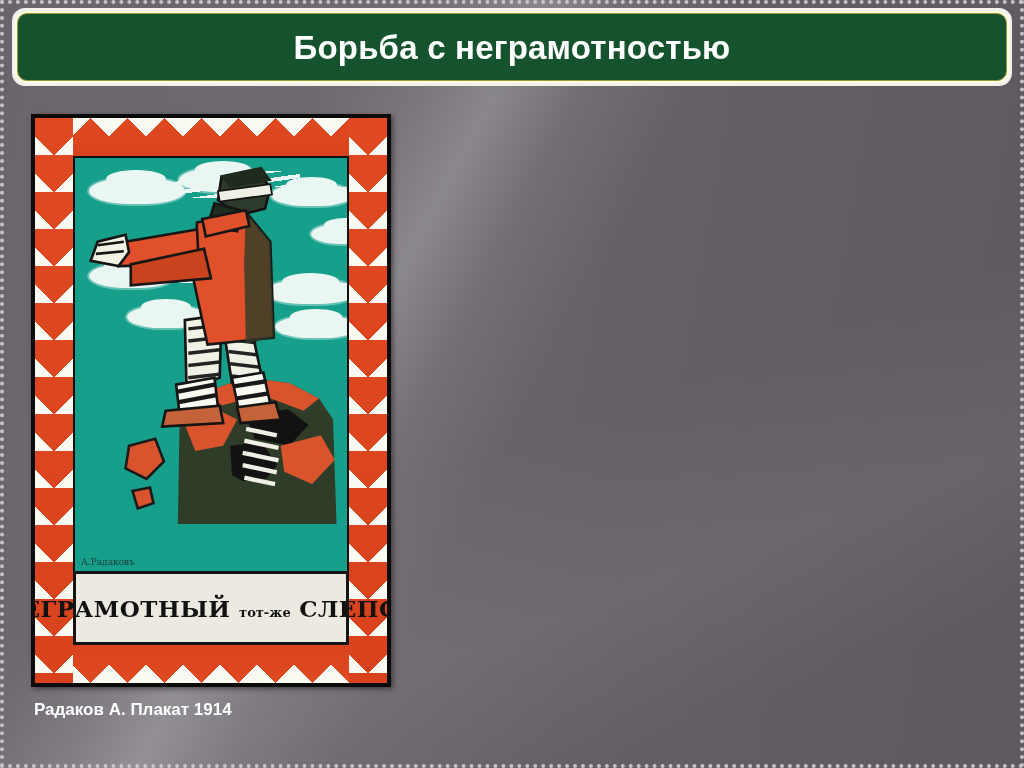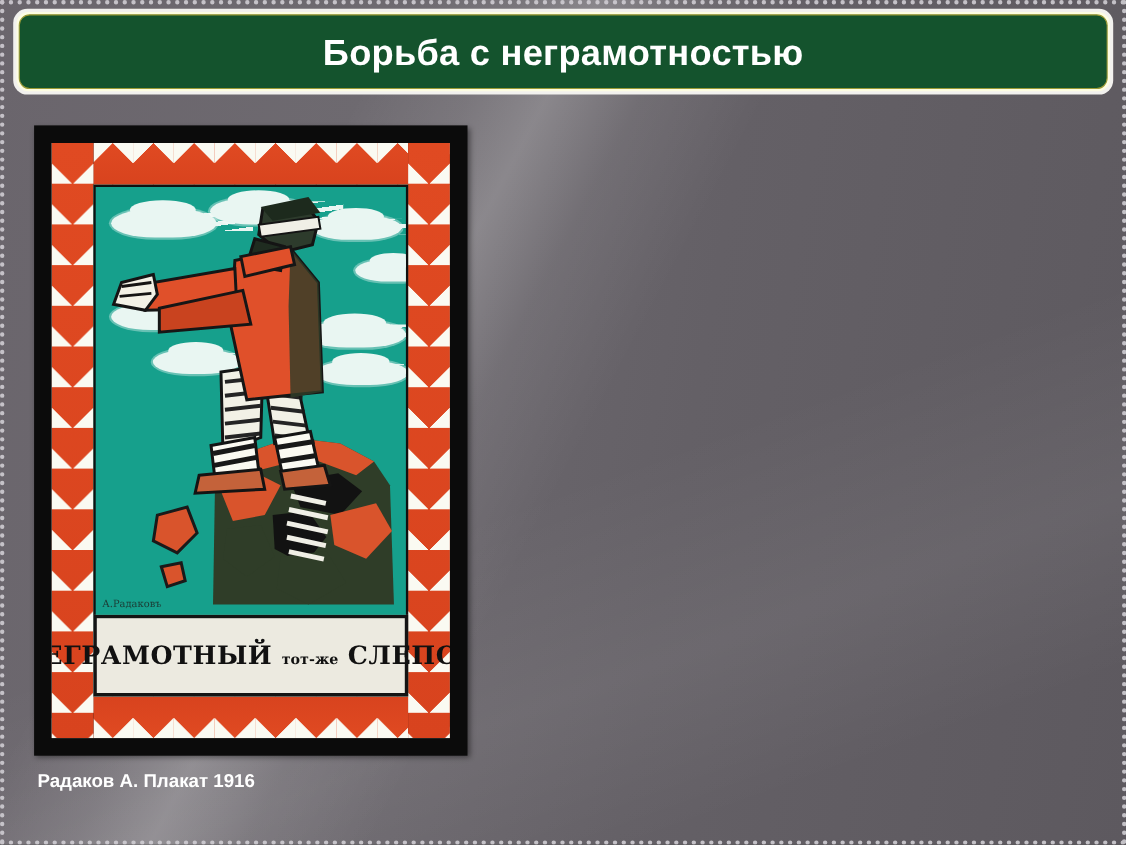--- a/index.html
+++ b/index.html
@@ -77,24 +77,24 @@
     letter-spacing: .2px;
     line-height: 1;
     white-space: nowrap;
   }
 
   
   #poster-wrap {
     position: absolute;
     left: 31px;
     top: 114px;
-    width: 394px;
+    width: 360px;
     height: 573px;
     background: #0b0b0b;
-    padding: 16px;
+    padding: 4px;
     box-sizing: border-box;
     box-shadow: 2px 2px 5px rgba(0,0,0,.45);
   }
   #poster {
     position: relative;
     width: 100%;
     height: 100%;
     background: #e7e5dc;
     overflow: hidden;
   }
@@ -337,16 +337,16 @@
         <div id="poster-caption-line1">
           <span>НЕГРАМОТНЫЙ</span>
           <span class="small">тот-же</span>
           <span>СЛЕПОЙ</span>
         </div>
       </div>
 
     </div>
   </div>
 
-  <div id="poster-credit">Радаков А. Плакат 1916</div>
+  <div id="poster-credit">Радаков А. Плакат 1914</div>
 
 
 </div>
 
 </body></html>

